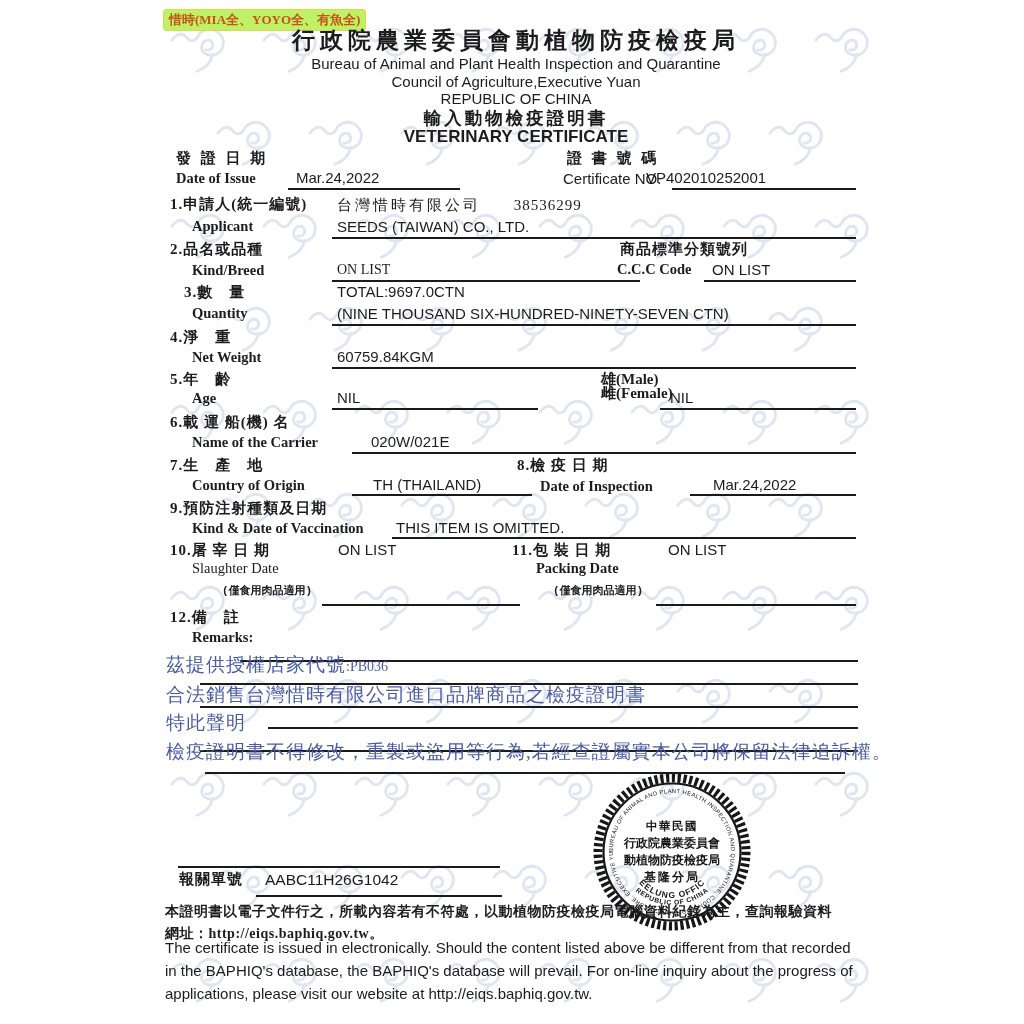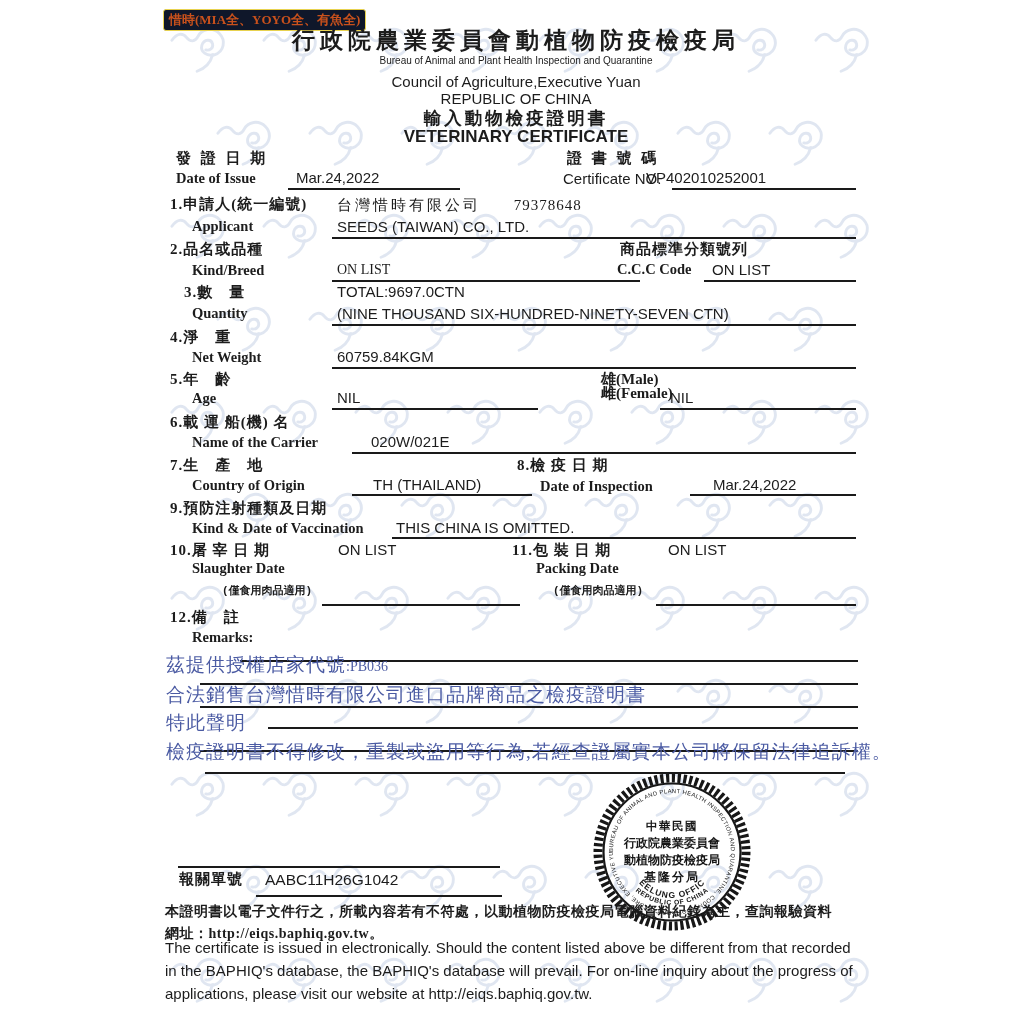--- a/index.html
+++ b/index.html
@@ -7,21 +7,21 @@
        font-family:"Liberation Sans",sans-serif;color:#1c1c1c;}
   .abs{position:absolute;}
   .ctr{position:absolute;left:8px;right:0;text-align:center;}
   .zh{font-family:"Liberation Serif",serif;font-weight:700;}
   .zhl{font-family:"Liberation Serif",serif;font-weight:700;font-size:15px;letter-spacing:1px;}
   .enl{font-family:"Liberation Serif",serif;font-weight:600;font-size:14.5px;}
   .val{font-family:"Liberation Sans",sans-serif;font-size:15px;}
   .vser{font-family:"Liberation Serif",serif;font-size:14px;}
   .rule{position:absolute;height:1.7px;background:#1a1a1a;}
   .blue{font-family:"Liberation Serif",serif;font-size:19px;color:#4b5ba3;letter-spacing:1px;white-space:nowrap;}
-  #corner-tag{background:#0f172a;border:1px solid #e8d24f;border-radius:3px;color:#c8511c;
+  #corner-tag{background:#bef264;border:1px solid #e8d24f;border-radius:3px;color:#c8511c;
               font-family:"Liberation Serif",serif;font-weight:700;font-size:13px;padding:1px 5px;}
   .note-small{font-family:Liberation Mono, monospace;font-weight:700;font-size:11px;}
   .wm{position:absolute;opacity:.6;pointer-events:none;}
   .fzh{font-family:"Liberation Serif",serif;font-weight:700;font-size:14px;letter-spacing:.5px;}
   .fen{font-family:"Liberation Sans",sans-serif;font-size:15px;}
 </style>
 </head>
 <body>
 
 <div id="watermarks">
@@ -355,40 +355,40 @@
     </svg>
     <svg class="wm" style="left:812px;top:952px;" width="62" height="52" viewBox="0 0 64 52">
       <path d="M4 18 C9 11 15 10 19 15 C23 20 28 20 31 14 C35 6 46 4 53 11 C60 18 58 30 48 33 C40 35 33 30 35 23 C37 17 45 16 46 22 C47 26 43 29 39 28" fill="none" stroke="#ccd7e8" stroke-width="3" stroke-linecap="round"></path>
       <path d="M46 33 C44 41 38 47 30 50" fill="none" stroke="#ccd7e8" stroke-width="3" stroke-linecap="round"></path>
     </svg>
   </div>
 
 <div id="corner-tag" class="abs" style="left:163px;top:9px;">惜時(MIA全、YOYO全、有魚全)</div>
 
 <div class="ctr zh" style="top:25px;font-size:23px;letter-spacing:5px;">行政院農業委員會動植物防疫檢疫局</div>
-<div class="ctr" style="top:55px;font-size:10px;">Bureau of Animal and Plant Health Inspection and Quarantine</div>
+<div class="ctr" style="top:55px;font-size:15px;">Bureau of Animal and Plant Health Inspection and Quarantine</div>
 <div class="ctr" style="top:73px;font-size:15px;">Council of Agriculture,Executive Yuan</div>
 <div class="ctr" style="top:90px;font-size:15px;">REPUBLIC OF CHINA</div>
 <div class="ctr zh" style="top:106px;font-size:17.5px;letter-spacing:3px;">輸入動物檢疫證明書</div>
 <div class="ctr" style="top:127px;font-size:17px;font-weight:700;">VETERINARY CERTIFICATE</div>
 
 <div class="abs zhl" style="left:176px;top:149px;letter-spacing:3px;">發 證 日 期</div>
 <div class="abs enl" style="left:176px;top:170px;">Date of Issue</div>
 <div class="abs val" style="left:296px;top:169px;">Mar.24,2022</div>
 <div class="rule" style="left:288px;top:188px;width:172px;"></div>
 
 <div class="abs zhl" style="left:567px;top:149px;letter-spacing:3px;">證 書 號 碼</div>
 <div class="abs val" style="left:563px;top:170px;">Certificate NO.</div>
 <div class="abs val" style="left:646px;top:169px;">VP402010252001</div>
 <div class="rule" style="left:672px;top:188px;width:184px;"></div>
 
 <div class="abs zhl" style="left:170px;top:195px;">1.申請人(統一編號)</div>
 <div class="abs" style="left:337px;top:196px;font-family:'Liberation Serif',serif;font-size:15px;letter-spacing:3px;">
   <span>台灣惜時有限公司</span>
-  <span style="margin-left:26px;letter-spacing:1px;">79378648</span>
+  <span style="margin-left:26px;letter-spacing:1px;">38536299</span>
 </div>
 <div class="abs enl" style="left:192px;top:218px;">Applicant</div>
 <div class="abs val" style="left:337px;top:218px;">SEEDS (TAIWAN) CO., LTD.</div>
 <div class="rule" style="left:332px;top:237px;width:524px;"></div>
 
 <div class="abs zhl" style="left:170px;top:240px;">2.品名或品種</div>
 <div class="abs zhl" style="left:620px;top:240px;">商品標準分類號列</div>
 <div class="abs enl" style="left:192px;top:262px;">Kind/Breed</div>
 <div class="abs vser" style="left:337px;top:262px;">ON LIST</div>
 <div class="rule" style="left:332px;top:280px;width:308px;"></div>
@@ -425,28 +425,28 @@
 <div class="abs zhl" style="left:517px;top:456px;">8.檢 疫 日 期</div>
 <div class="abs enl" style="left:192px;top:477px;">Country of Origin</div>
 <div class="abs val" style="left:373px;top:476px;">TH (THAILAND)</div>
 <div class="rule" style="left:352px;top:494px;width:180px;"></div>
 <div class="abs enl" style="left:540px;top:478px;font-weight:700;">Date of Inspection</div>
 <div class="abs val" style="left:713px;top:476px;">Mar.24,2022</div>
 <div class="rule" style="left:690px;top:494px;width:166px;"></div>
 
 <div class="abs zhl" style="left:170px;top:499px;">9.預防注射種類及日期</div>
 <div class="abs enl" style="left:192px;top:520px;">Kind &amp; Date of Vaccination</div>
-<div class="abs val" style="left:396px;top:519px;">THIS CHINA IS OMITTED.</div>
+<div class="abs val" style="left:396px;top:519px;">THIS ITEM IS OMITTED.</div>
 <div class="rule" style="left:392px;top:537px;width:464px;"></div>
 
 <div class="abs zhl" style="left:170px;top:541px;">10.屠 宰 日 期</div>
 <div class="abs val" style="left:338px;top:541px;">ON LIST</div>
 <div class="abs zhl" style="left:512px;top:541px;">11.包 裝 日 期</div>
 <div class="abs val" style="left:668px;top:541px;">ON LIST</div>
-<div class="abs enl" style="left:192px;top:560px;font-weight:700;">Slaughter Date</div>
+<div class="abs enl" style="left:192px;top:560px;font-weight:400;">Slaughter Date</div>
 <div class="abs enl" style="left:536px;top:560px;font-weight:700;">Packing Date</div>
 <div class="abs note-small" style="left:222px;top:583px;">(僅食用肉品適用)</div>
 <div class="abs note-small" style="left:553px;top:583px;">(僅食用肉品適用)</div>
 <div class="rule" style="left:322px;top:604px;width:198px;"></div>
 <div class="rule" style="left:656px;top:604px;width:200px;"></div>
 
 <div class="abs zhl" style="left:170px;top:608px;">12.備　註</div>
 <div class="abs enl" style="left:192px;top:629px;">Remarks:</div>
 
 <div class="rule" style="left:240px;top:660px;width:618px;"></div>

